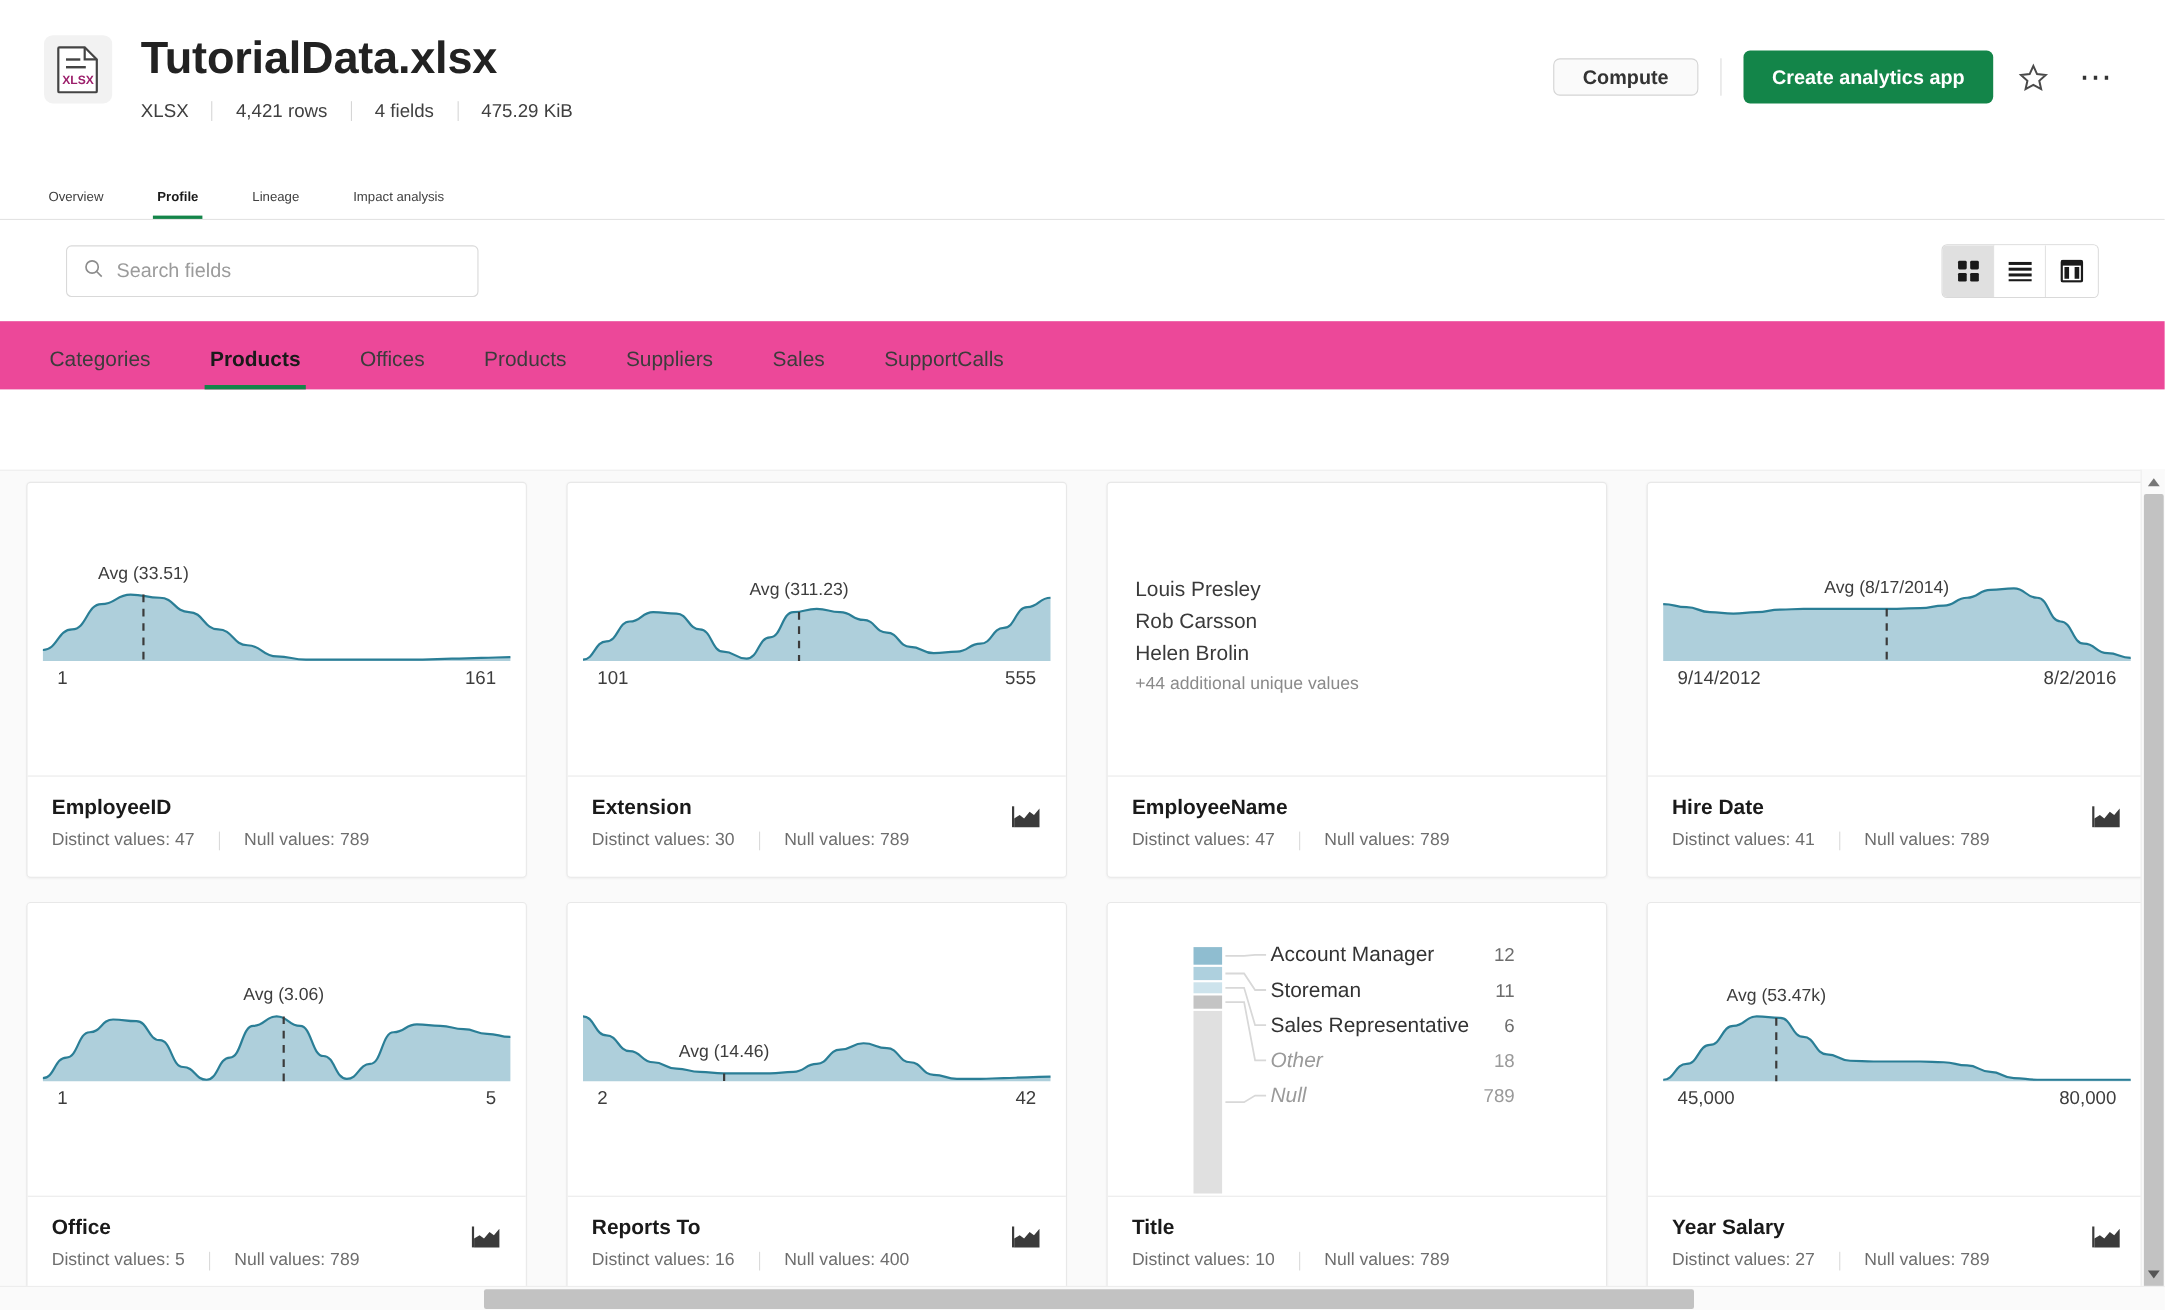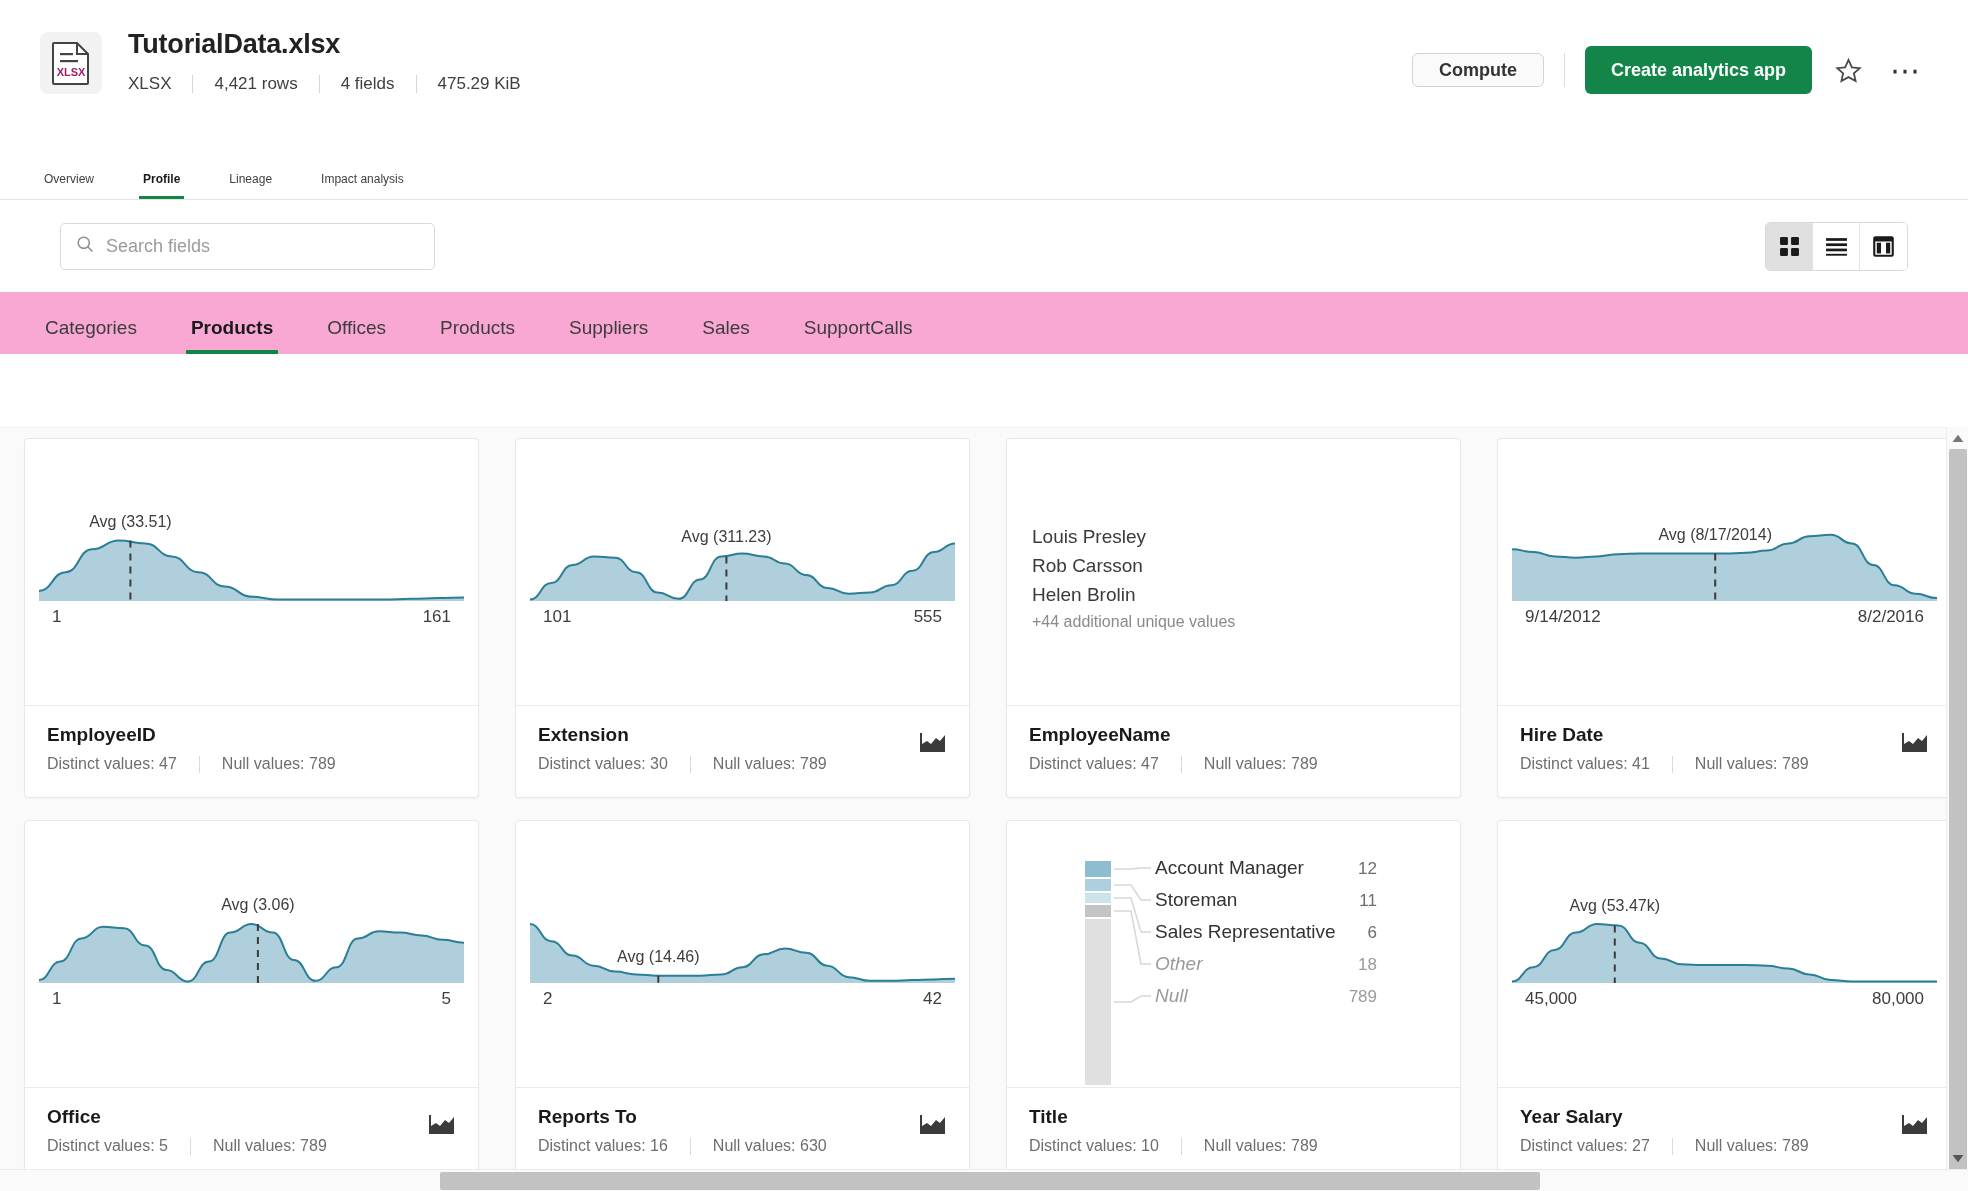--- a/index.html
+++ b/index.html
@@ -14,21 +14,21 @@
   
   .header { position:relative; height:148px; padding:28px 40px 0 40px; background:#fff; }
   .hdr-row { display:flex; align-items:flex-start; }
   .file-icon {
     width:62px; height:62px; border-radius:8px; background:#f2f2f2;
     display:flex; align-items:center; justify-content:center; flex:none; margin-top:4px;
   }
   .file-icon svg { display:block; }
   .hdr-text { margin-left:26px; padding-top:0; }
   .file-title {
-    font-size:27px; font-weight:600; color:#222222; letter-spacing:-0.2px; line-height:1.2;
+    font-size:41px; font-weight:600; color:#222222; letter-spacing:-0.2px; line-height:1.2;
   }
   .meta-row { display:flex; align-items:center; margin-top:14px; }
   .meta-item { font-size:17px; color:#404040; }
   .meta-sep { width:1px; height:18px; background:#d6d6d6; margin:0 21px; }
 
   .hdr-actions { margin-left:auto; display:flex; align-items:center; padding-top:18px; }
   .btn-compute {
     height:34px; padding:0 26px; border:1px solid #d4d4d4; border-radius:6px;
     background:#fafafa; color:#333; font-size:18px; font-weight:600;
     font-family:Liberation Sans, sans-serif; cursor:pointer;
@@ -72,21 +72,21 @@
 
   .view-toggle { margin-left:auto; display:flex; border:1px solid #d9d9d9; border-radius:5px; overflow:hidden; }
   .vt-btn {
     width:47px; height:47px; display:flex; align-items:center; justify-content:center;
     background:#fff; cursor:pointer; border-right:1px solid #e3e3e3;
   }
   .vt-btn:last-child { border-right:none; }
   .vt-btn.active { background:#e0e0e0; }
 
   
-  .tabs { height:62px; padding:0 40px; display:flex; align-items:flex-end; position:relative; background:#f9a8d4; }
+  .tabs { height:62px; padding:0 40px; display:flex; align-items:flex-end; position:relative; background:#ec4899; }
   .tab {
     font-size:19px; color:#3c3c3c; padding:0 5px 15px 5px; margin-right:44px;
     cursor:pointer; position:relative; white-space:nowrap;
   }
   .tab.active { font-weight:600; color:#1a1a1a; }
   .tab.active:after {
     content:""; position:absolute; left:0; right:0; bottom:0; height:4px; background:#138549;
   }
 
   
@@ -385,21 +385,21 @@
             </div>
             <div class="avg-label" style="left:142.3px; top:126.8px;">Avg (14.46)</div>
             <div class="range-lo">2</div>
             <div class="range-hi">42</div>
           </div>
           <div class="card-foot">
             <div class="fld-name">Reports To</div>
             <div class="fld-stats">
               <span class="fld-stat">Distinct values: 16</span>
               <span class="fld-stat-sep"></span>
-              <span class="fld-stat">Null values: 630</span>
+              <span class="fld-stat">Null values: 400</span>
             </div>
             <span class="fld-icon"><svg width="28" height="24" viewBox="0 0 28 24">
                 <rect x="1" y="3" width="2" height="19" fill="#3b3b3b"></rect>
                 <path d="M3 22 V14 L8 11 L12 14 L17 8 L21 11 L26 5 V22 Z" fill="#3b3b3b"></path>
               </svg></span>
           </div>
         </div>
         <div class="card">
           <div class="card-body">
             <div class="brk"><svg width="453" height="265" viewBox="0 0 453 265" style="margin-top:14px">

